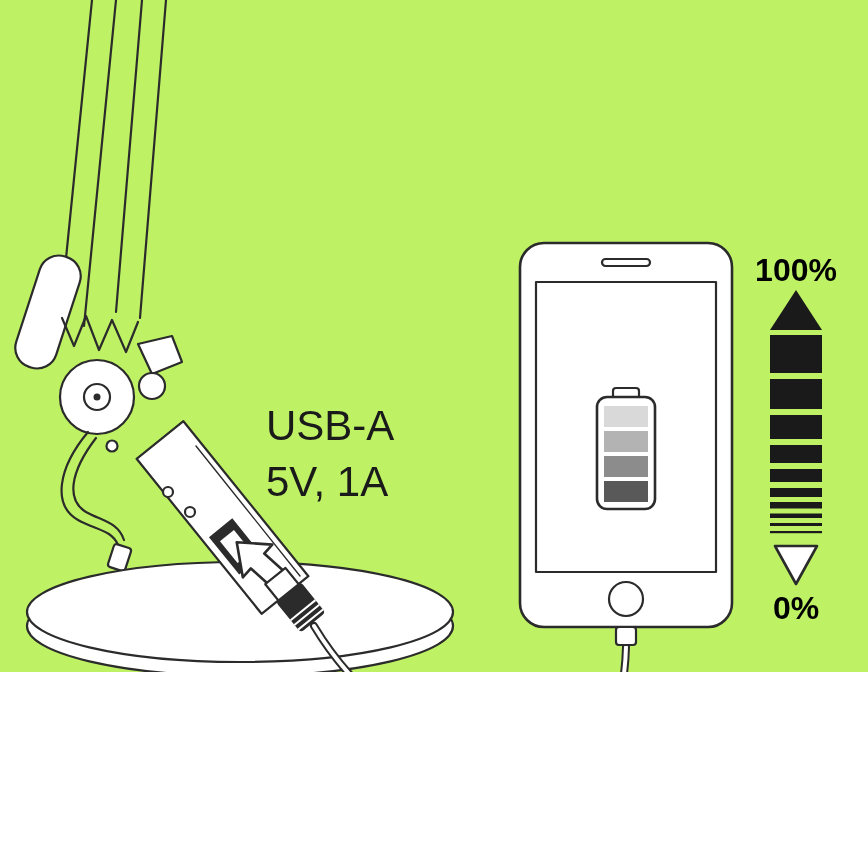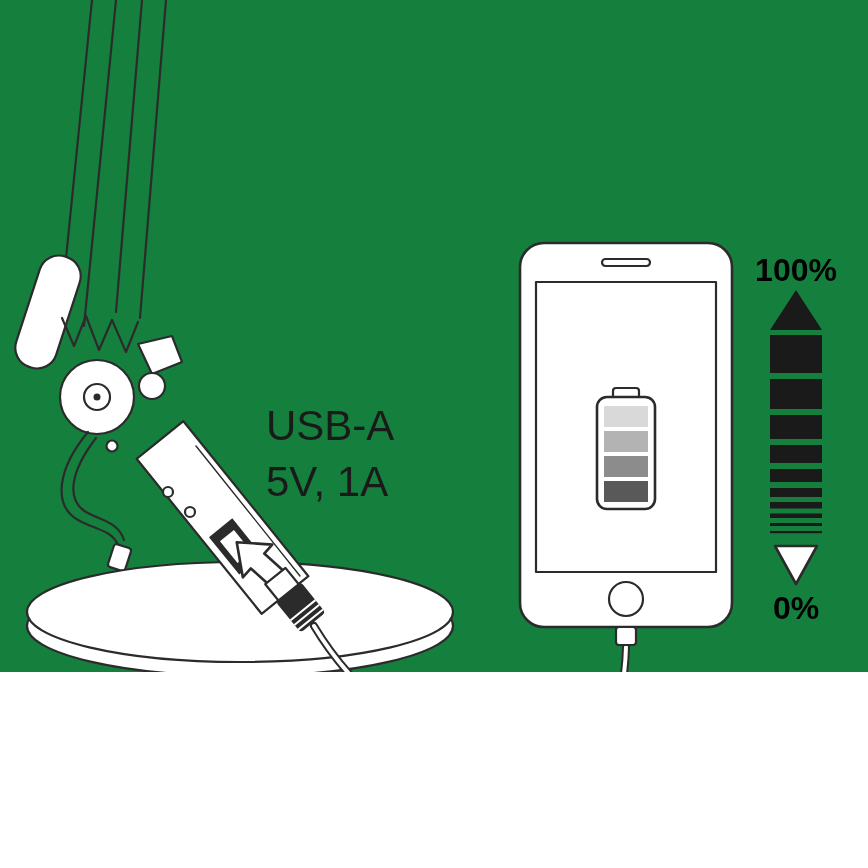--- a/index.html
+++ b/index.html
@@ -4,21 +4,21 @@
 <style>
   html, body {
     margin: 0;
     padding: 0;
     background: #ffffff;
   }
   .canvas {
     position: relative;
     width: 868px;
     height: 672px;
-    background: #15803d;
+    background: #bef264;
     font-family: "Liberation Sans", sans-serif;
     overflow: hidden;
   }
   svg {
     display: block;
   }
   .stroke {
     fill: none;
     stroke: #2b2b2b;
     stroke-width: 2.2;

